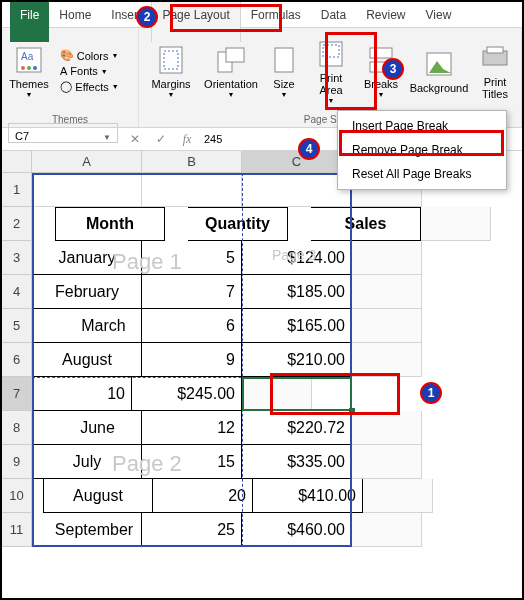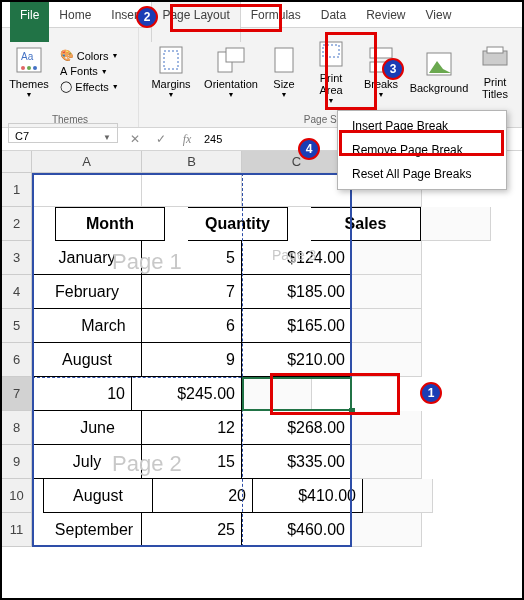--- a/index.html
+++ b/index.html
@@ -257,21 +257,21 @@
       <div class="row">
         <div class="rowhdr sel">7</div>
         <div class="cell c-b" style="border-bottom: 1px solid rgb(0, 0, 0); border-right: 1px solid rgb(0, 0, 0);">10</div>
         <div class="cell c-c" style="border-bottom: 1px solid rgb(0, 0, 0); border-right: 1px solid rgb(0, 0, 0);">$245.00</div>
         <div class="cell c-d"></div>
       </div>
       <div class="row">
         <div class="rowhdr">8</div>
         <div class="cell c-a" style="border-bottom: 1px solid rgb(0, 0, 0); border-left: 1px solid rgb(0, 0, 0); border-right: 1px solid rgb(0, 0, 0); justify-content: center; padding-left: 27px;">June</div>
         <div class="cell c-b" style="border-bottom: 1px solid rgb(0, 0, 0); border-right: 1px solid rgb(0, 0, 0);">12</div>
-        <div class="cell c-c" style="border-bottom: 1px solid rgb(0, 0, 0); border-right: 1px solid rgb(0, 0, 0);">$268.00</div>
+        <div class="cell c-c" style="border-bottom: 1px solid rgb(0, 0, 0); border-right: 1px solid rgb(0, 0, 0);">$220.72</div>
         <div class="cell c-d"></div>
       </div>
       <div class="row">
         <div class="rowhdr">9</div>
         <div class="cell c-a" style="border-bottom: 1px solid rgb(0, 0, 0); border-left: 1px solid rgb(0, 0, 0); border-right: 1px solid rgb(0, 0, 0); justify-content: center;">July</div>
         <div class="cell c-b" style="border-bottom: 1px solid rgb(0, 0, 0); border-right: 1px solid rgb(0, 0, 0);">15</div>
         <div class="cell c-c" style="border-bottom: 1px solid rgb(0, 0, 0); border-right: 1px solid rgb(0, 0, 0);">$335.00</div>
         <div class="cell c-d"></div>
       </div>
       <div class="row">

